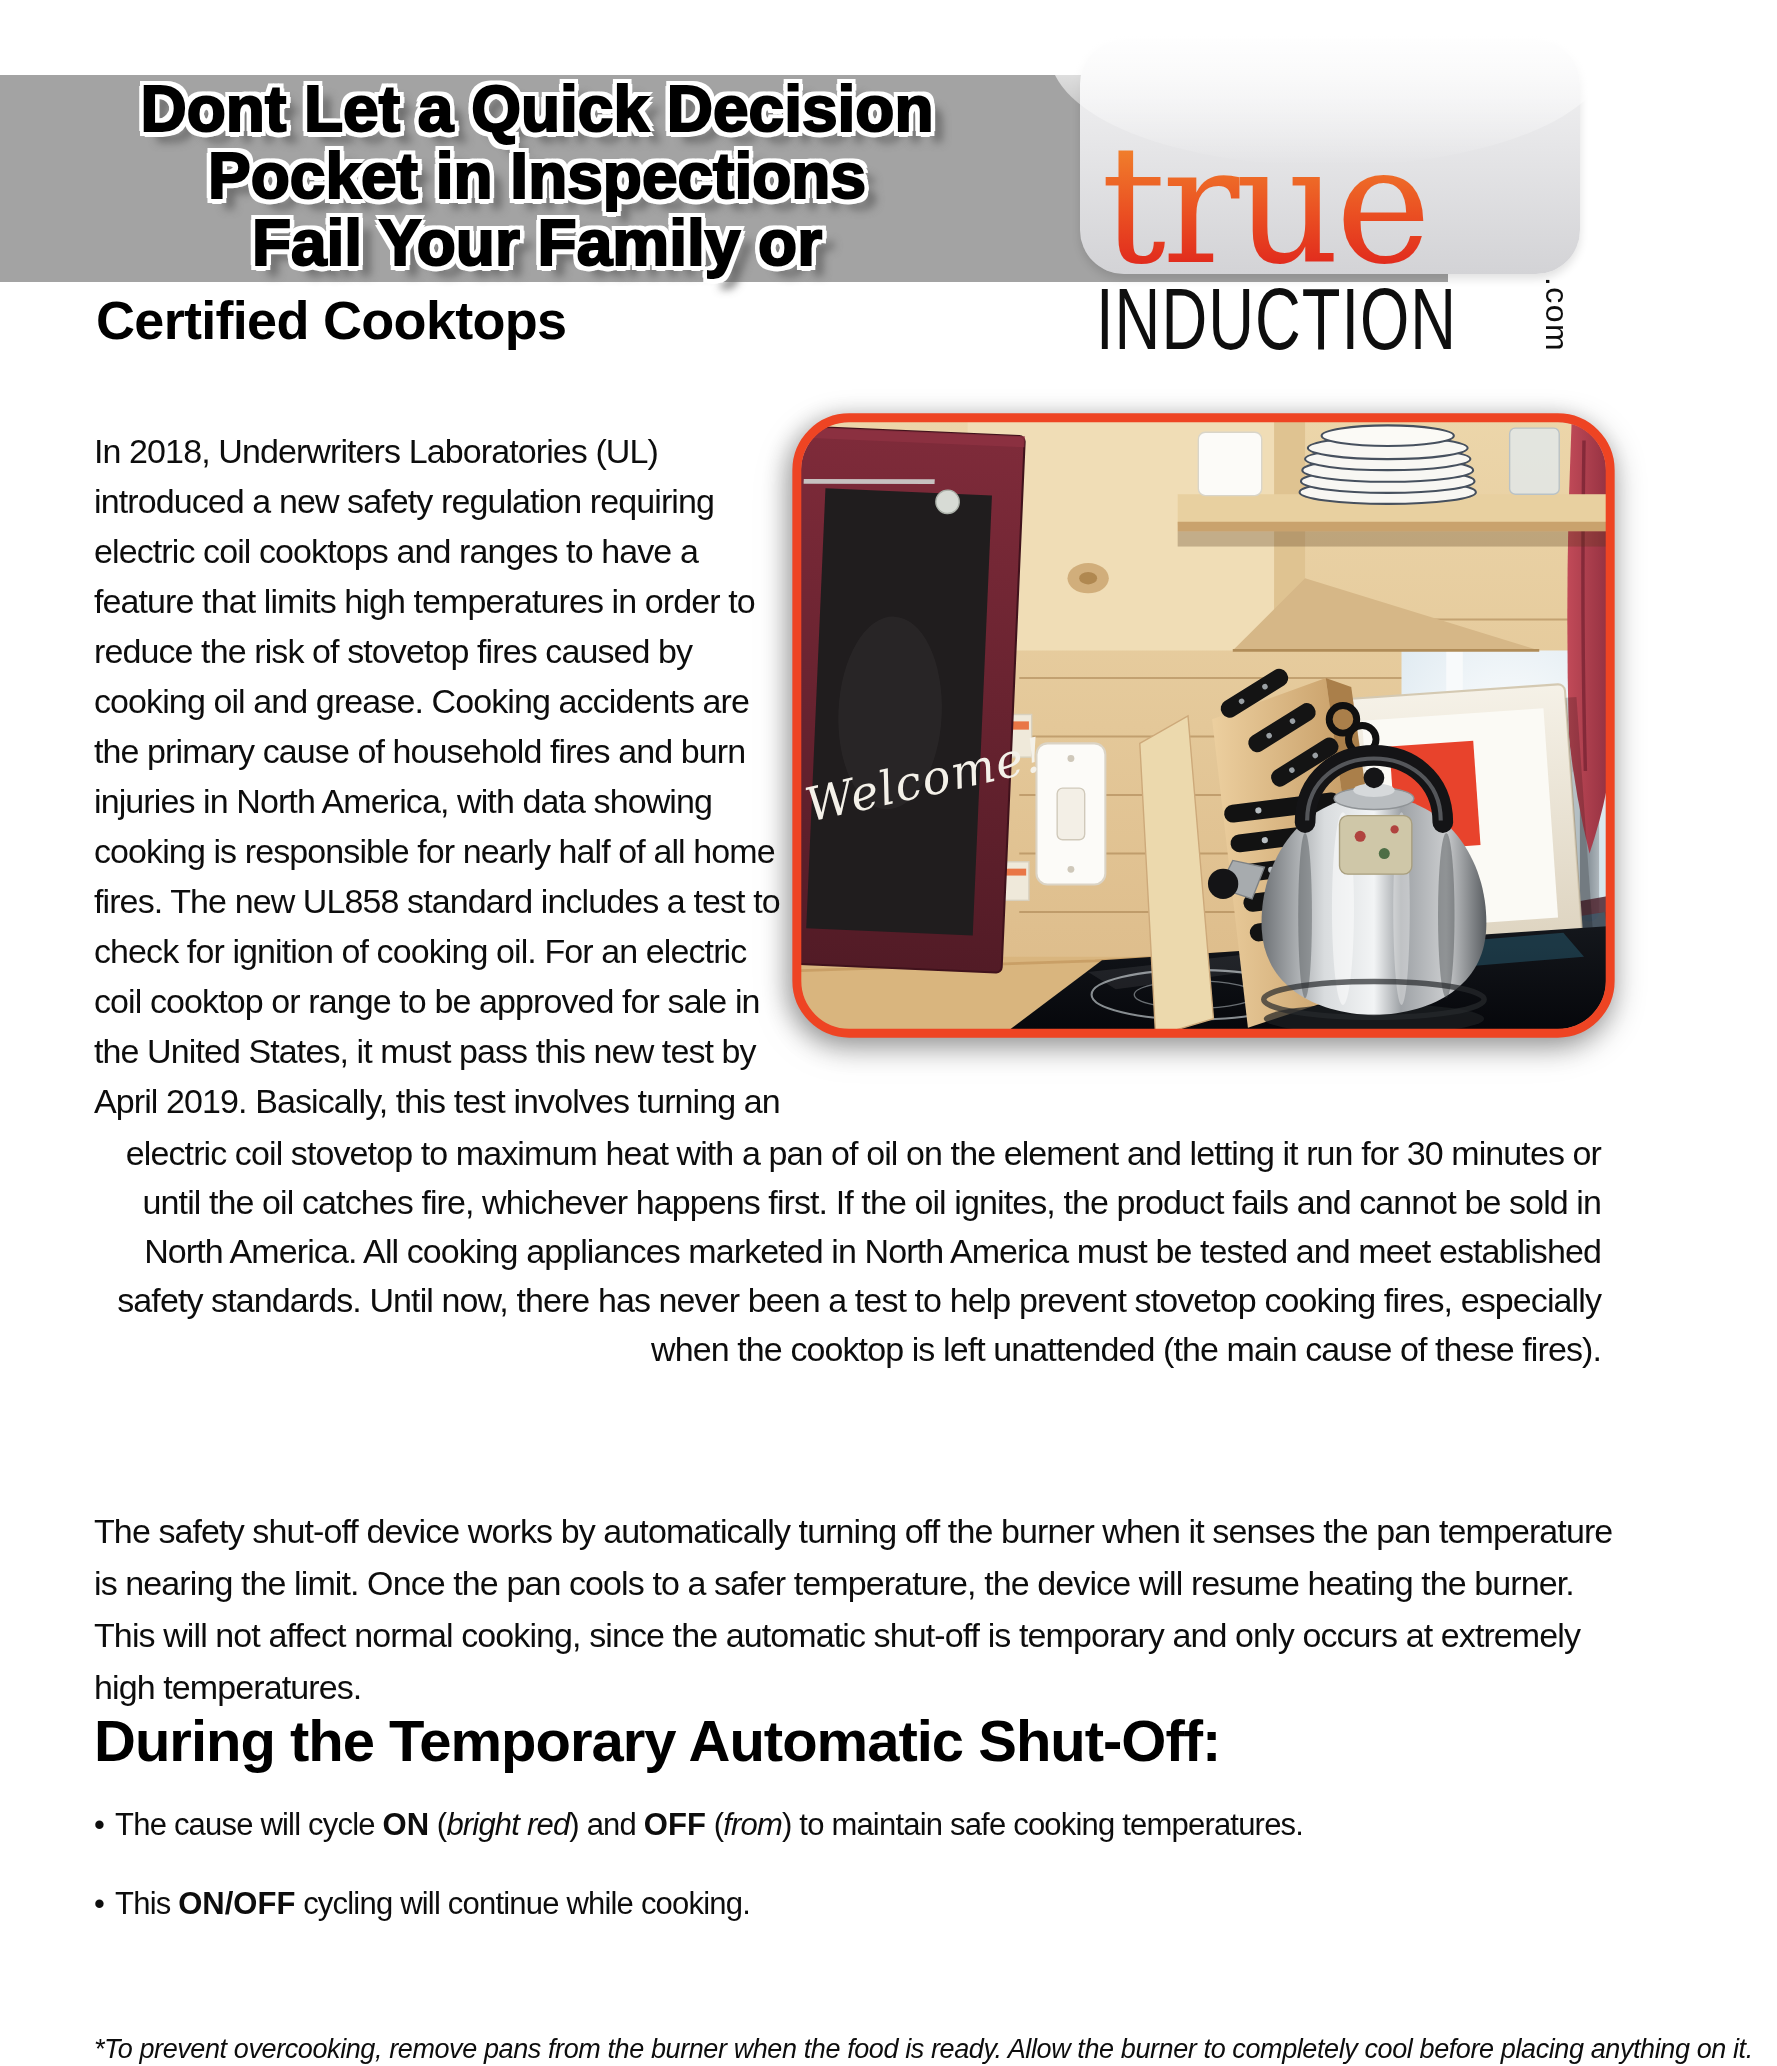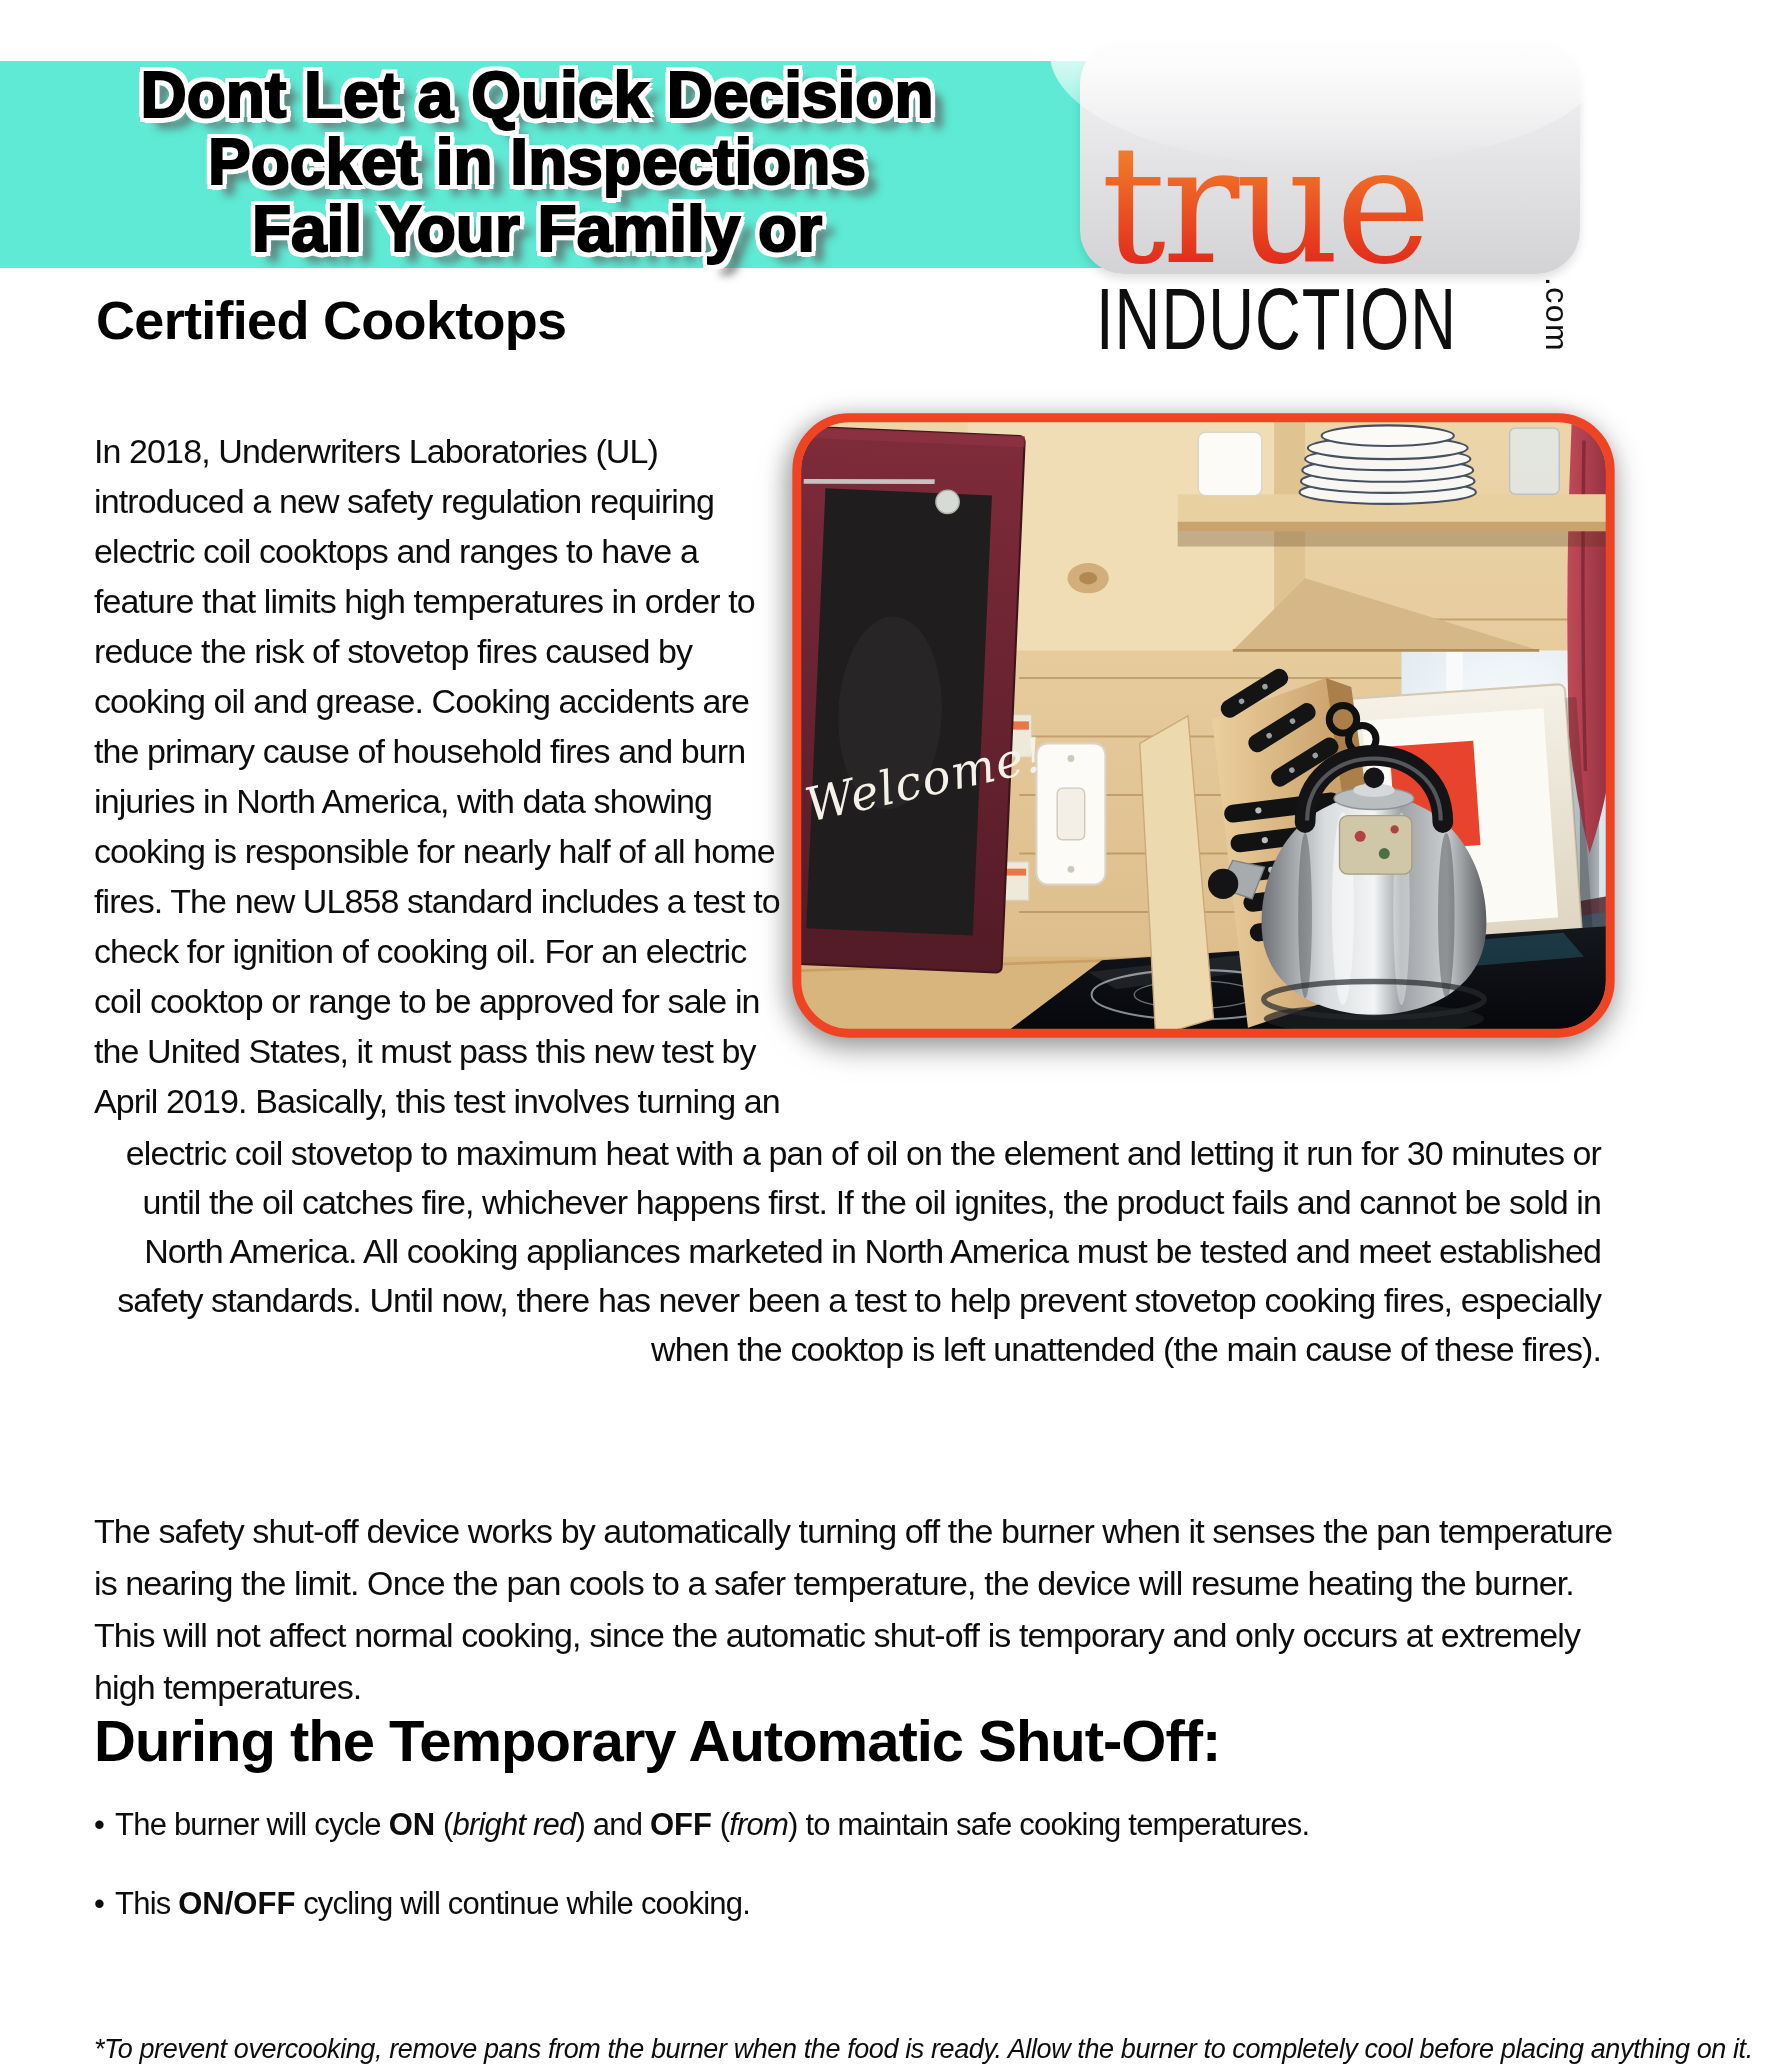--- a/index.html
+++ b/index.html
@@ -2,22 +2,22 @@
 <html style="font-size:11px"><head>
 <meta charset="utf-8">
 <style>
   html,body{margin:0;padding:0;}
   body{
     width:1778px;height:2066px;position:relative;background:#ffffff;
     font-family:"Liberation Sans",sans-serif;overflow:hidden;
   }
   
   .banner{
-    position:absolute;left:0;top:61px;width:1448px;height:207px;
-    background:#5eead4;
+    position:absolute;left:0;top:75px;width:1448px;height:207px;
+    background:#a3a3a3;
   }
   .banner-inner{
     position:absolute;left:0;top:1.4px;width:1074px;text-align:center;
   }
   .banner-line{
     font-weight:900;font-size:64px;line-height:67px;color:#000;
     letter-spacing:0px;-webkit-text-stroke:2.1px #000;white-space:nowrap;
     text-shadow:
       -4.8px -4.8px 0 #fff, 4.8px -4.8px 0 #fff, -4.8px 4.8px 0 #fff, 4.8px 4.8px 0 #fff,
       0 -5.5px 0 #fff, 0 5.5px 0 #fff, -5.5px 0 0 #fff, 5.5px 0 0 #fff,
@@ -333,18 +333,18 @@
 <div class="intro">
   <p class="intro-left">In 2018, Underwriters Laboratories (UL) introduced a new safety regulation requiring electric coil cooktops and ranges to have a feature that limits high temperatures in order to reduce the risk of stovetop fires caused by cooking oil and grease. Cooking accidents are the primary cause of household fires and burn injuries in North America, with data showing cooking is responsible for nearly half of all home fires. The new UL858 standard includes a test to check for ignition of cooking oil. For an electric coil cooktop or range to be approved for sale in the United States, it must pass this new test by April 2019. Basically, this test involves turning an</p>
   <p class="intro-full">electric coil stovetop to maximum heat with a pan of oil on the element and letting it run for 30 minutes or until the oil catches fire, whichever happens first. If the oil ignites, the product fails and cannot be sold in North America. All cooking appliances marketed in North America must be tested and meet established safety standards. Until now, there has never been a test to help prevent stovetop cooking fires, especially when the cooktop is left unattended (the main cause of these fires).</p>
 </div>
 
 <p class="para2">The safety shut-off device works by automatically turning off the burner when it senses the pan temperature is nearing the limit. Once the pan cools to a safer temperature, the device will resume heating the burner. This will not affect normal cooking, since the automatic shut-off is temporary and only occurs at extremely high temperatures.</p>
 
 <div class="h2">During the Temporary Automatic Shut-Off:</div>
 
 <ul class="bullets">
-  <li><span class="dot">•</span><span><span class="seg-r">The burner will cycle </span><span class="seg-b">ON</span><span class="seg-r"> (</span><span class="seg-i">bright red</span><span class="seg-r">) and </span><span class="seg-b">OFF</span><span class="seg-r"> (</span><span class="seg-i">from</span><span class="seg-r">) to maintain safe cooking temperatures.</span></span></li>
+  <li><span class="dot">•</span><span><span class="seg-r">The cause will cycle </span><span class="seg-b">ON</span><span class="seg-r"> (</span><span class="seg-i">bright red</span><span class="seg-r">) and </span><span class="seg-b">OFF</span><span class="seg-r"> (</span><span class="seg-i">from</span><span class="seg-r">) to maintain safe cooking temperatures.</span></span></li>
   <li><span class="dot">•</span><span><span class="seg-r">This </span><span class="seg-b">ON/OFF</span><span class="seg-r"> cycling will continue while cooking.</span></span></li>
 </ul>
 
 <div class="footnote">*To prevent overcooking, remove pans from the burner when the food is ready. Allow the burner to completely cool before placing anything on it.</div>
 
 
 </body></html>

